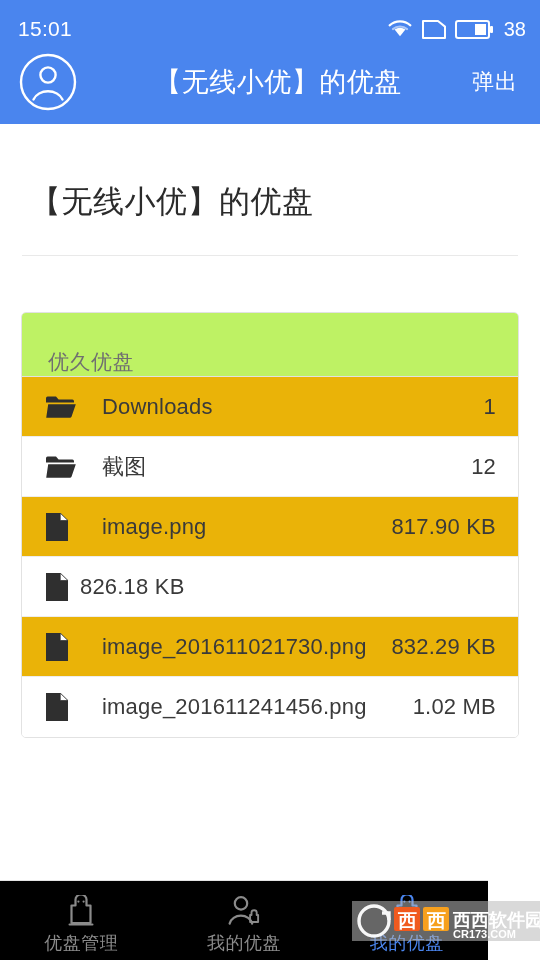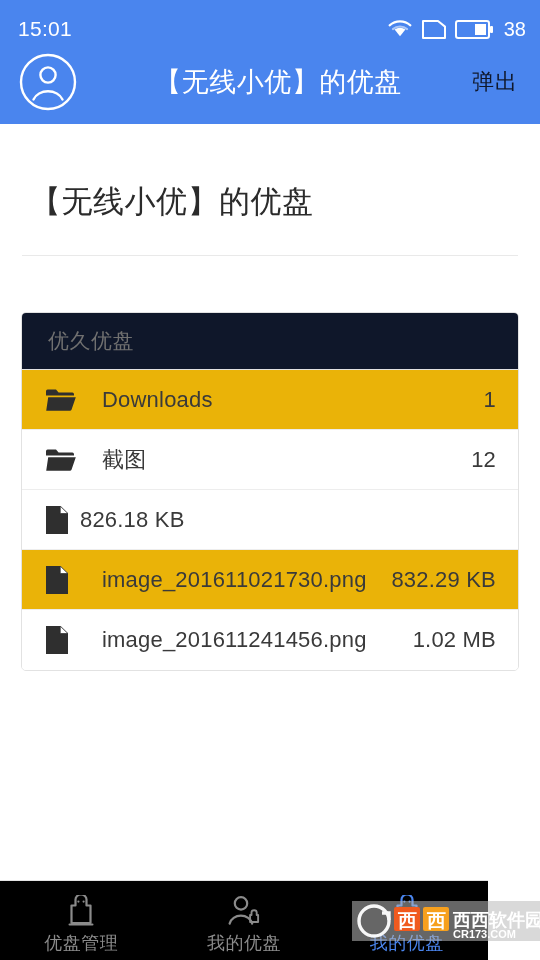--- a/index.html
+++ b/index.html
@@ -69,21 +69,21 @@
   .appbar .appbar-title {
     flex: 1 1 auto;
     text-align: center;
     color: #ffffff;
     font-size: 27px;
     letter-spacing: 0.5px;
     padding-left: 4px;
   }
   .appbar .eject-btn {
     flex: 0 0 auto;
-    color: #0f172a;
+    color: #ffffff;
     font-size: 22px;
     margin-right: 22px;
     margin-left: 0;
     letter-spacing: 1px;
   }
 
   
   .content {
     position: absolute;
     top: 124px; left: 0;
@@ -109,25 +109,25 @@
   
   .card {
     margin: 56px 21px 0 21px;
     border: 1px solid #e2e2e2;
     border-radius: 5px;
     overflow: hidden;
     background: #ffffff;
   }
 
   .card-header {
-    height: 57px;
-    background: #0f172a;
+    height: 64px;
+    background: #bef264;
     border-bottom: 1px solid #e2e2e2;
     display: flex;
-    align-items: center;
+    align-items: flex-end;
     padding-left: 26px;
   }
   .card-header .ch-text {
     font-size: 21px;
     color: #707070;
     letter-spacing: 0.5px;
   }
 
   .row {
     height: 60px;
@@ -274,20 +274,31 @@
           </div>
           <div class="row">
             <span class="row-icon">
               <svg width="30" height="24" viewBox="0 0 30 24">
                 <path d="M0 3.2 a1.6 1.6 0 0 1 1.6-1.6 h8.4 l2.6 3 h13.8 a1.6 1.6 0 0 1 1.6 1.6 v1.4 H0 Z" fill="#2f2f2f"></path>
                 <path d="M2.2 9.2 h27.6 l-4.2 12.4 a1.8 1.8 0 0 1-1.7 1.2 H0.2 a0 0 0 0 1 0-0.1 Z" fill="#2f2f2f"></path>
               </svg>
             </span>
             <span class="row-label">截图</span>
             <span class="row-meta">12</span>
+          </div>
+          <div class="row alt">
+            <span class="row-icon">
+              <svg width="22" height="28" viewBox="0 0 22 28">
+                <path d="M0 0 h14.2 L22 7.6 V28 H0 Z" fill="#2f2f2f"></path>
+                <path d="M14.2 0 L22 7.6 h-7.8 Z" fill="#ffffff"></path>
+                <path d="M14.2 0 L22 7.6 h-7.8 Z" fill="none" stroke="#2f2f2f" stroke-width="0.8"></path>
+              </svg>
+            </span>
+            <span class="row-label">image.png</span>
+            <span class="row-meta">817.90 KB</span>
           </div>
           <div class="row">
             <span class="row-icon">
               <svg width="22" height="28" viewBox="0 0 22 28">
                 <path d="M0 0 h14.2 L22 7.6 V28 H0 Z" fill="#2f2f2f"></path>
                 <path d="M14.2 0 L22 7.6 h-7.8 Z" fill="#ffffff"></path>
                 <path d="M14.2 0 L22 7.6 h-7.8 Z" fill="none" stroke="#2f2f2f" stroke-width="0.8"></path>
               </svg>
             </span>
             <span class="row-meta">826.18 KB</span>

